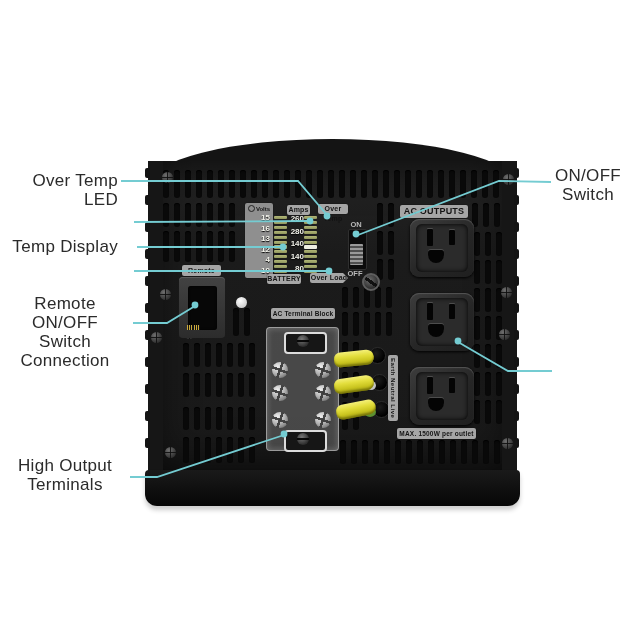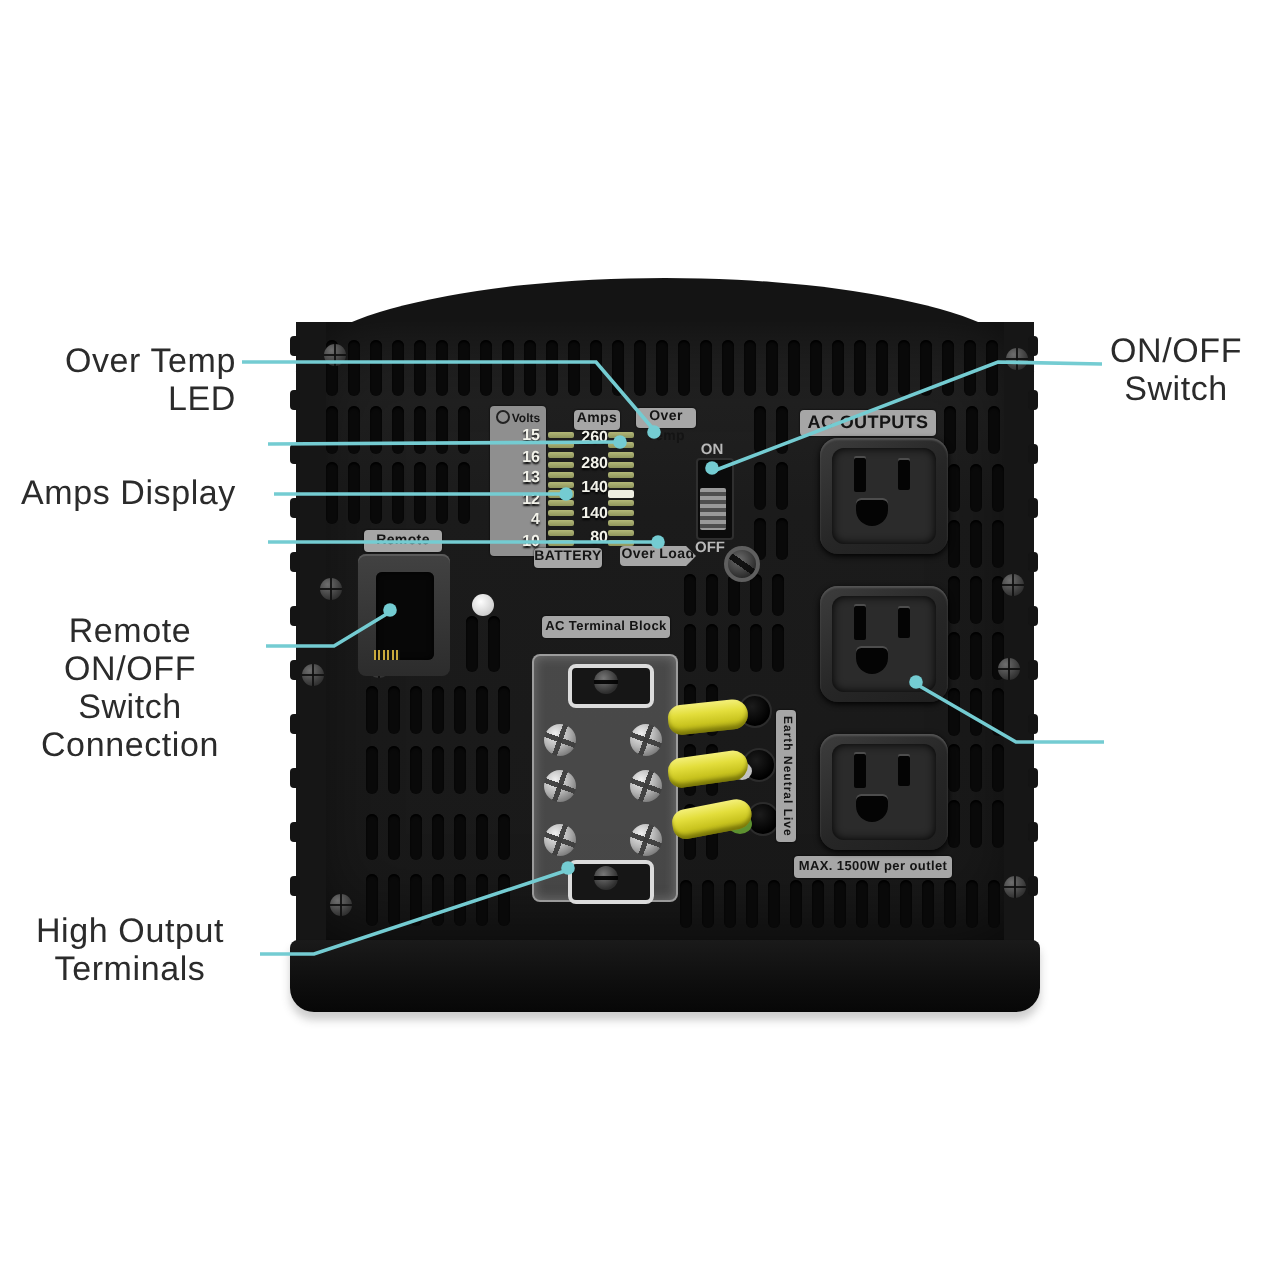--- a/index.html
+++ b/index.html
@@ -8,21 +8,21 @@
   .abs{position:absolute;}
   
   .co{position:absolute;color:#2b2b2b;font-size:17px;line-height:19px;letter-spacing:.3px;
       white-space:pre-line;z-index:40;}
   .co-r{text-align:right;}
   .co-c{text-align:center;}
   #co-overtemp{left:0;top:171px;width:118px;}
   #co-amp{left:0;top:212px;width:118px;}
   #co-volt{left:0;top:237px;width:118px;}
   #co-overload{left:0;top:261px;width:118px;}
-  #co-remote{left:0;top:306px;width:130px;}
+  #co-remote{left:0;top:294px;width:130px;}
   #co-high{left:2px;top:456px;width:126px;}
   #co-onoff{left:538px;top:166px;width:100px;}
   #co-outlets{left:540px;top:351px;width:100px;}
   
   #arc{left:148px;top:139px;width:369px;height:48px;background:#141414;
        border-radius:190px 190px 0 0 / 48px 48px 0 0;z-index:1;}
   #body{left:148px;top:161px;width:369px;height:311px;z-index:1;
         background:linear-gradient(180deg,#242424,#1b1b1b 30%,#191919);
         box-shadow:inset 0 0 46px rgba(0,0,0,.85);}
   #flangeL{left:148px;top:161px;width:15px;height:311px;background:#161616;z-index:1;}
@@ -156,21 +156,21 @@
   <div class="chip" id="chip-acout">AC OUTPUTS</div>
   <div class="chip" id="chip-max">MAX. 1500W per outlet</div>
 
   <div class="chip" id="chip-tb">AC Terminal Block</div>
   <div class="abs" id="tb-cover"></div>
   <div class="clamp" style="left:284px;top:332px;"></div>
   <div class="clamp" style="left:284px;top:430px;"></div>
   <div class="chip" id="chip-wire">Earth Neutral Live</div>
 
   <div class="co co-r" id="co-overtemp">Over Temp LED</div>
-  <div class="co co-r" id="co-volt">Amps Display</div>
+  <div class="co co-r" id="co-volt">Temp Display</div>
   <div class="co co-c" id="co-remote">Remote ON/OFF
 Switch
 Connection</div>
   <div class="co co-c" id="co-high">High Output
 Terminals</div>
   <div class="co co-c" id="co-onoff">ON/OFF
 Switch</div>
 
   <svg id="svg-lines" width="640" height="640" viewBox="0 0 640 640">
     <g fill="none" stroke-width="1.8">

